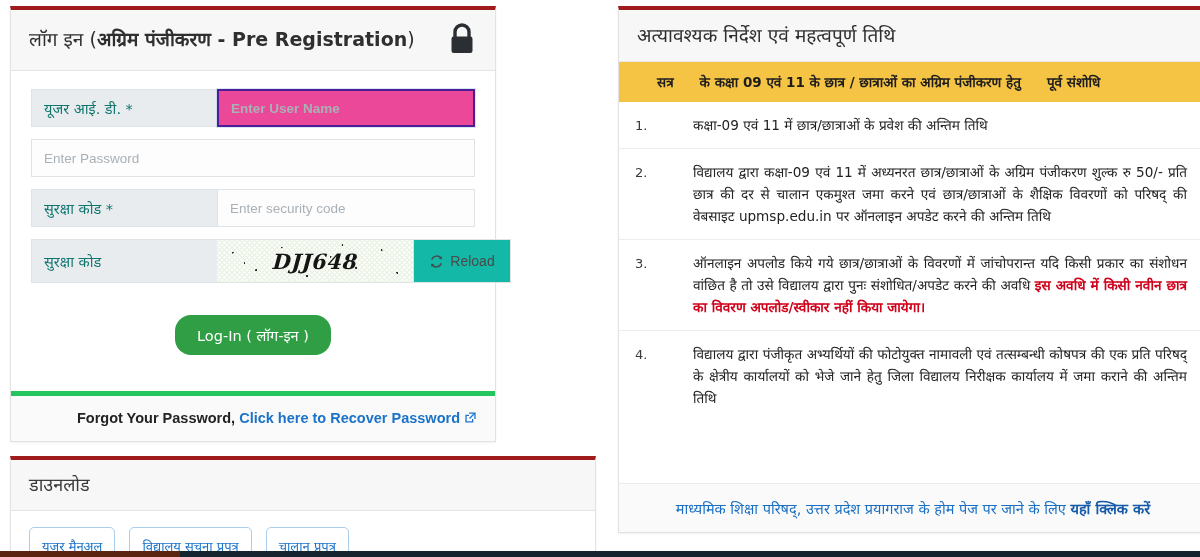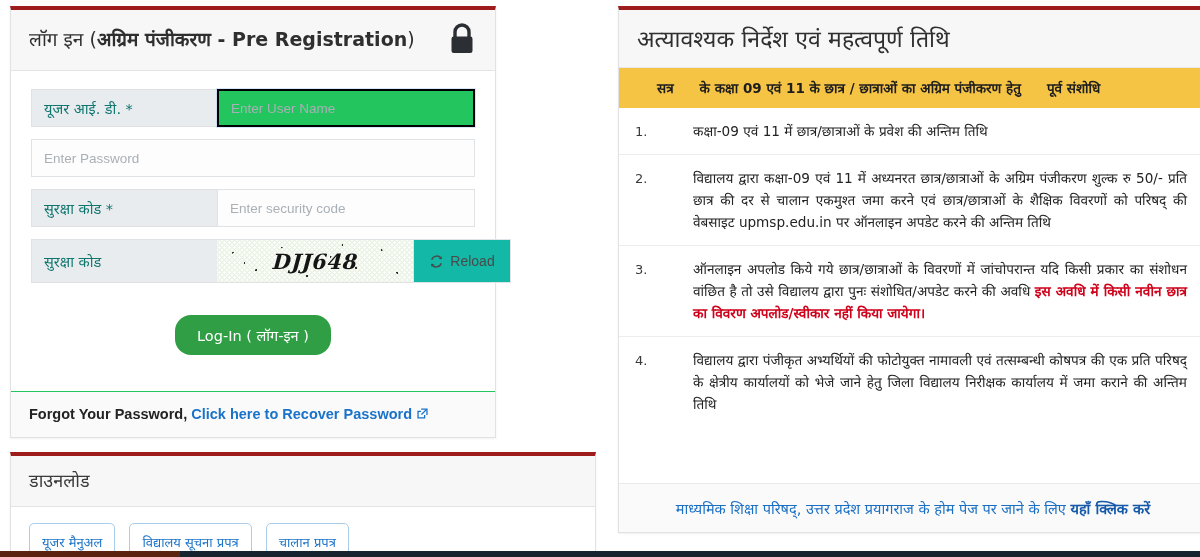--- a/index.html
+++ b/index.html
@@ -97,23 +97,24 @@
     background: #fdfdfd;
     padding: 0 12px;
     box-sizing: border-box;
     font-family: "Liberation Sans", sans-serif;
     font-size: 13.5px;
     color: #333;
     outline: none;
   }
   .form-input::placeholder { color: #a9b0b6; }
   .form-input.focused {
-    border: 2px solid #000000;
-    background: #22c55e;
+    border: 2px solid #4c1d95;
+    background: #ec4899;
     box-shadow: 0 0 0 1px rgba(168,205,240,0.45);
+    font-weight: bold;
   }
 
   
   .captcha-row { height: 44px; margin-bottom: 6px; }
   .captcha-row .form-label { background: #e9ecef; }
   .captcha-img {
     flex: 0 0 196px;
     width: 196px;
     border: 1px solid #dfe3e6;
     border-left: none;
@@ -183,27 +184,28 @@
     border: none;
     border-radius: 16px;
     padding: 10px 22px;
     font-family: "DejaVu Sans", sans-serif;
     font-size: 14.5px;
     font-weight: 400;
     cursor: pointer;
   }
 
   .login-footer {
-    border-top: 1px solid #22c55e;
+    border-top: 5px solid #22c55e;
     background: #fafafa;
     padding: 14px 18px;
     font-family: "Liberation Sans", sans-serif;
     font-size: 14.5px;
     font-weight: 700;
     color: #232323;
+    text-align: right;
   }
   .login-footer a {
     color: #1a73c8;
     text-decoration: none;
     font-weight: 700;
   }
   .ext-icon { display:inline-block; vertical-align:-1px; margin-left:4px; }
 
   
   .download-card { width: 586px; }
@@ -249,21 +251,21 @@
     display: flex;
     flex-direction: column;
   }
   .notice-header {
     background: #f7f7f7;
     border-bottom: 1px solid #e8e8e8;
     padding: 12px 18px 13px 18px;
   }
   .notice-title {
     font-family: "DejaVu Serif", "Liberation Serif", serif;
-    font-size: 23px;
+    font-size: 19px;
     color: #2f2f2f;
   }
   .table-head {
     background: #f6c445;
     padding: 11px 16px;
     font-family: "DejaVu Sans", sans-serif;
     font-size: 13.5px;
     font-weight: 700;
     color: #1d1d1d;
     white-space: nowrap;

